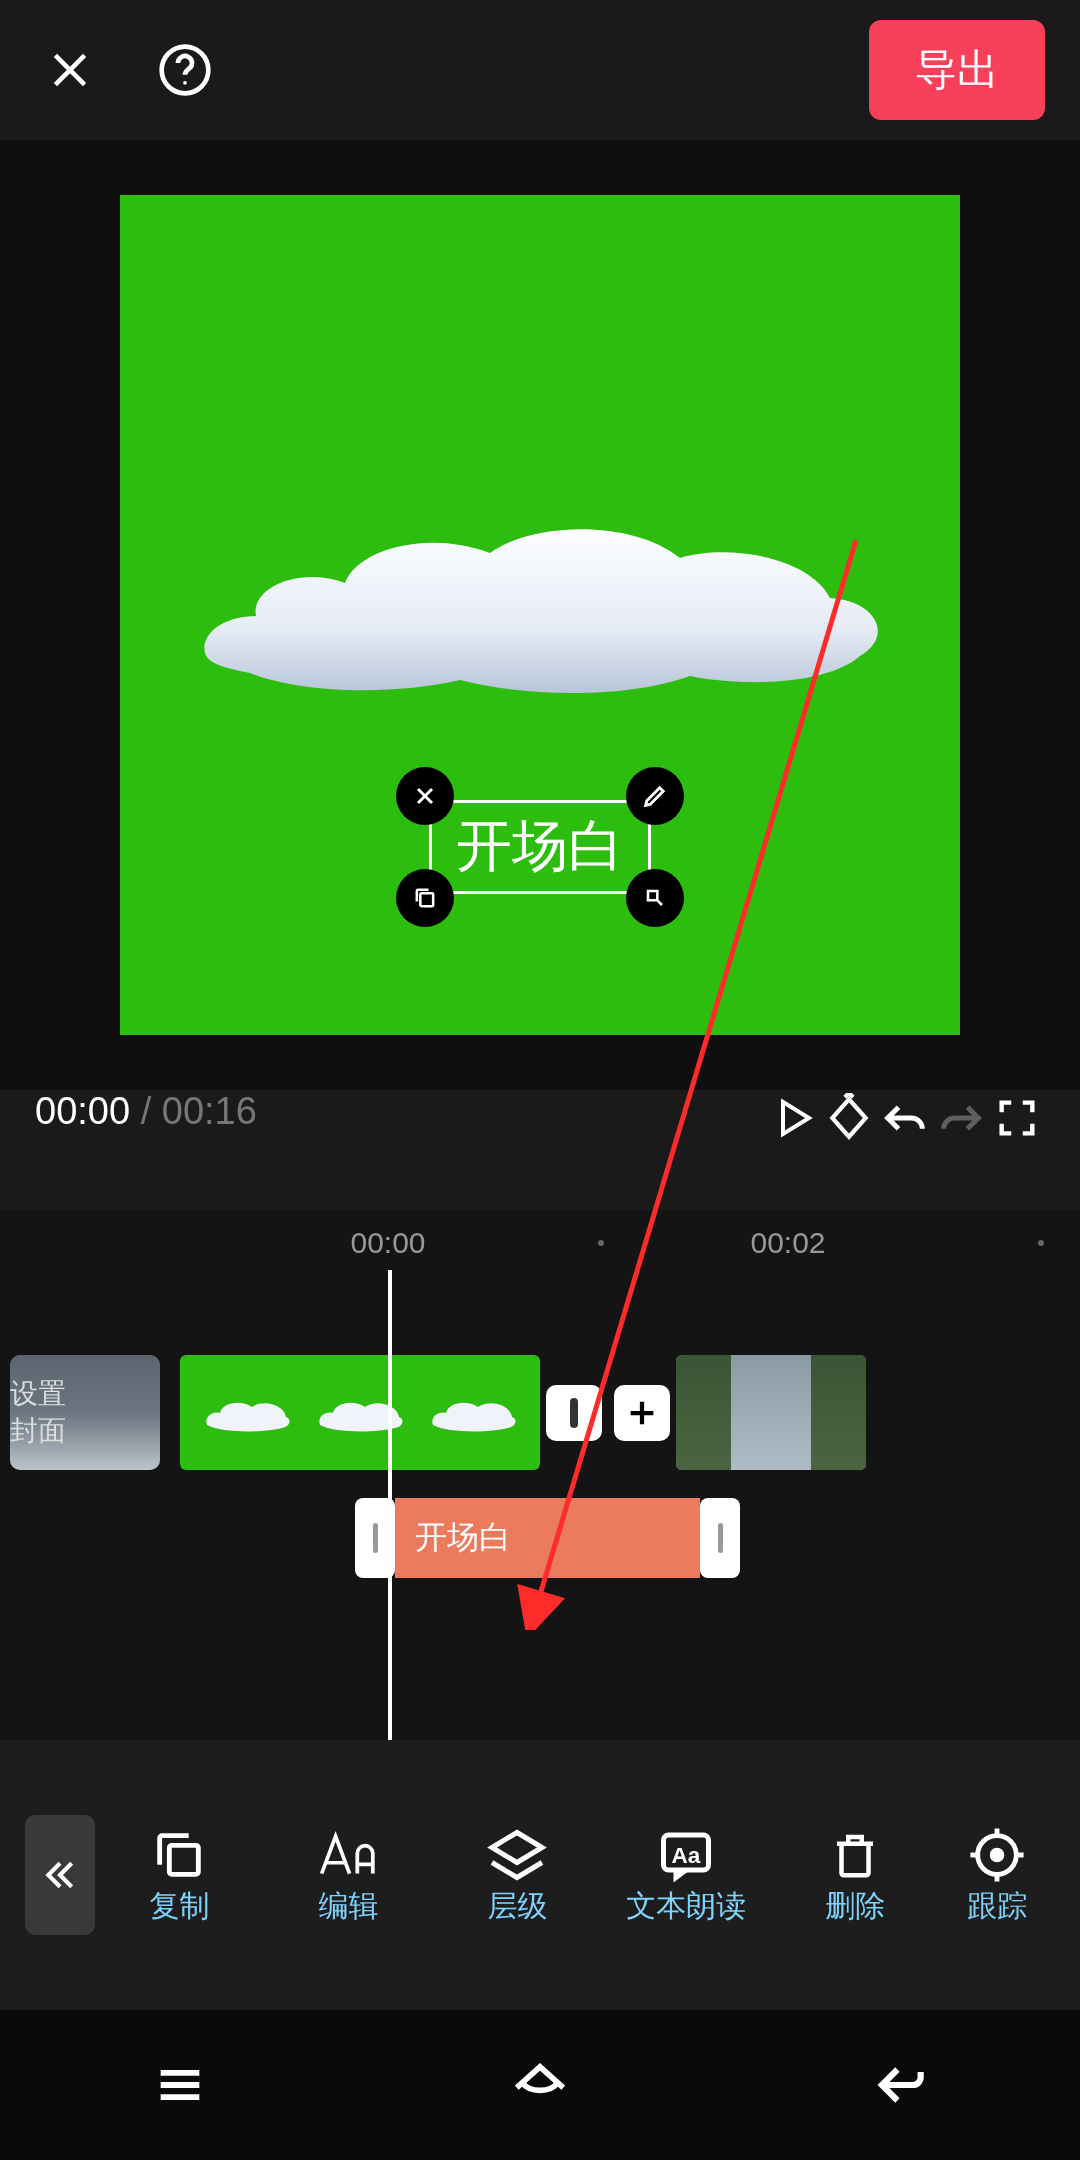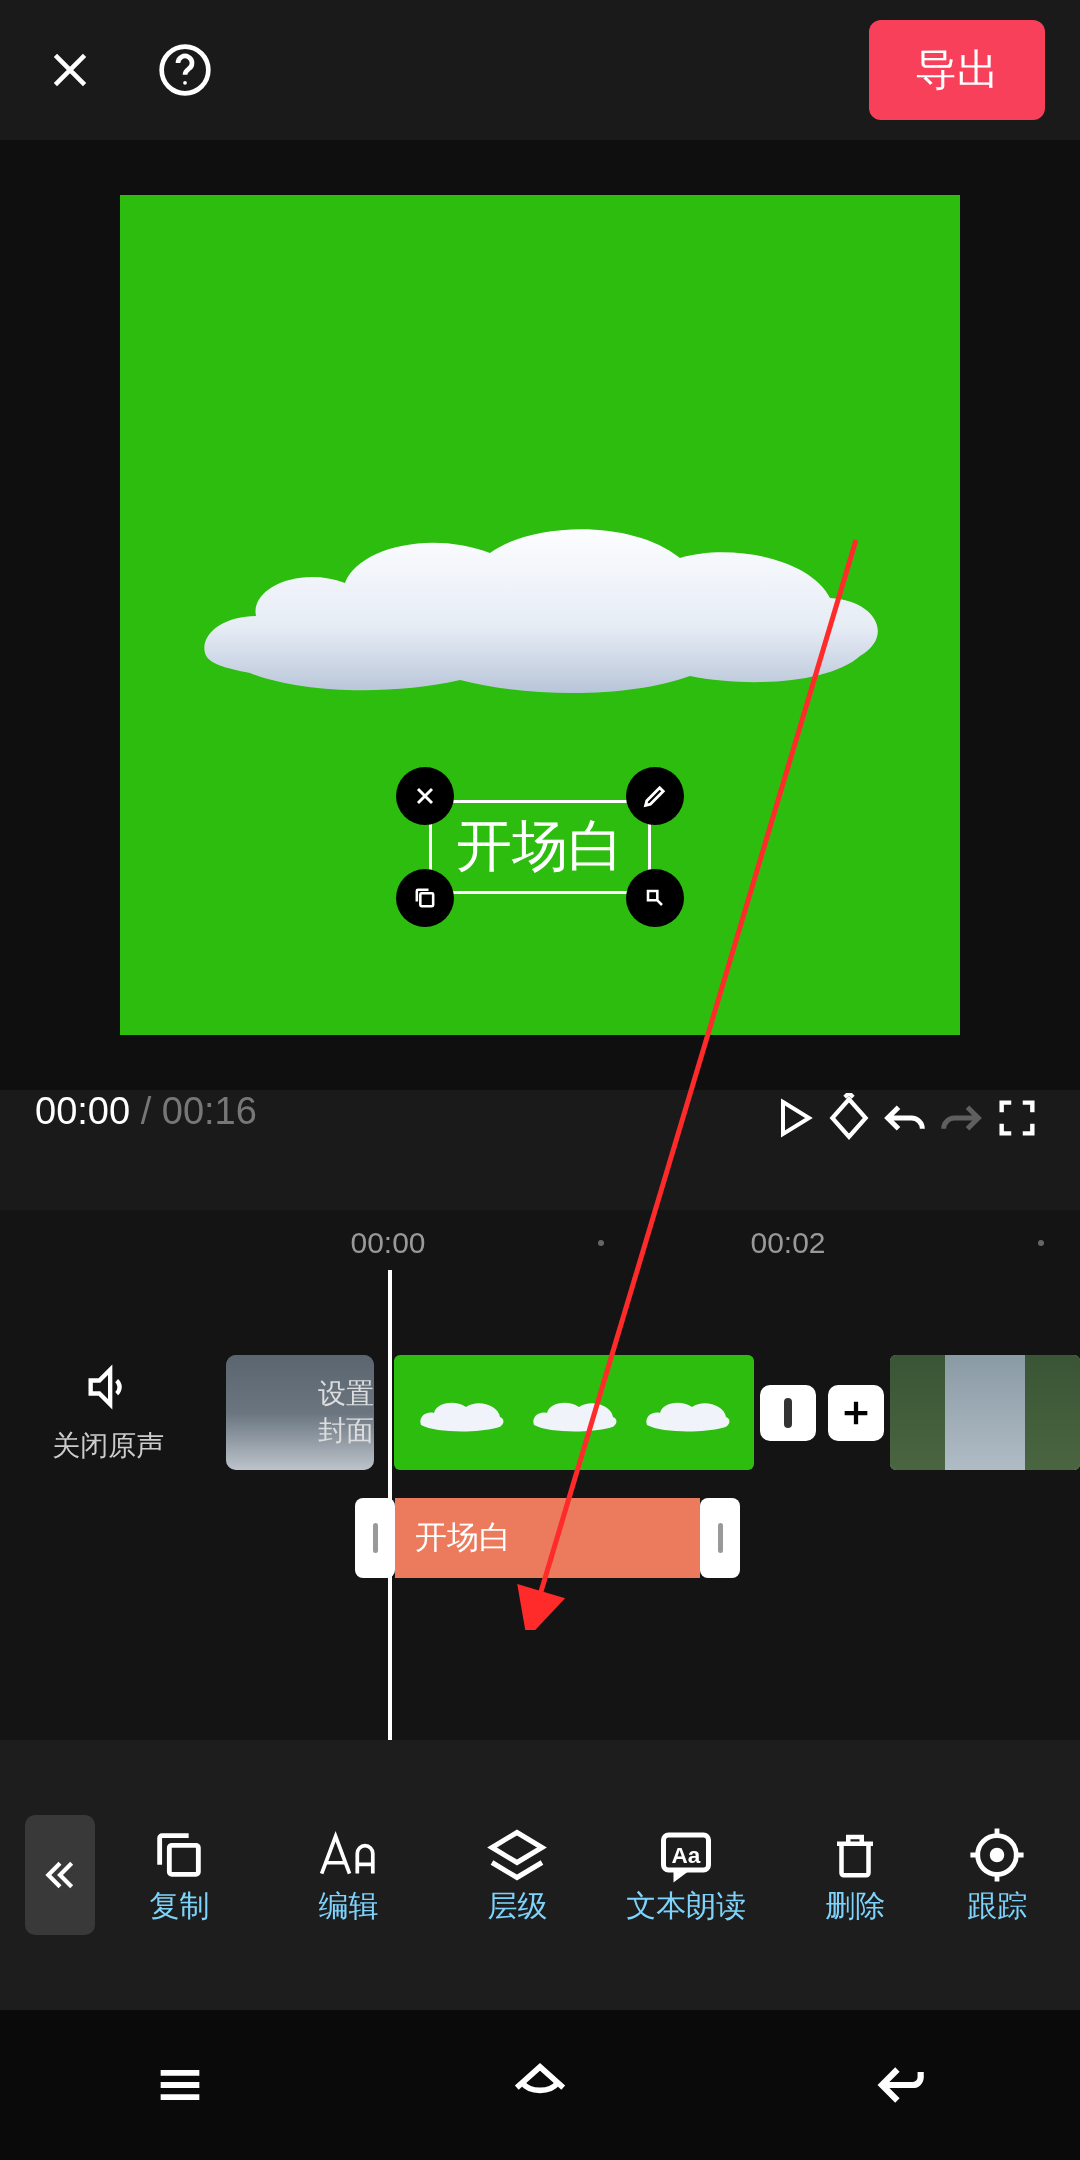--- a/index.html
+++ b/index.html
@@ -36,21 +36,21 @@
 .rmark{position:absolute;top:16px;transform:translateX(-50%)}
 .rdot{position:absolute;top:30px;width:6px;height:6px;border-radius:50%;background:#666}
 
 
 .timeline{flex:1;background:#141414;position:relative}
 .playhead{position:absolute;top:0;bottom:0;width:4px;background:#fff;left:388px;z-index:40}
 .tracks{padding-top:80px}
 .row{height:125px;display:flex;align-items:center;margin-bottom:15px}
 .mute-area{width:220px;display:flex;flex-direction:column;align-items:center;gap:10px}
 .mute-label{font-size:28px;color:#ccc}
-.cover-thumb{width:150px;height:115px;margin-left:10px;background:#4a5560;border-radius:10px;display:flex;flex-direction:column;align-items:flex-end;justify-content:center;font-size:28px;color:#ddd;line-height:1.3;position:relative;overflow:hidden}
+.cover-thumb{width:150px;height:115px;margin-left:10px;background:#4a5560;border-radius:10px;display:flex;flex-direction:column;align-items:flex-start;justify-content:center;font-size:28px;color:#ddd;line-height:1.3;position:relative;overflow:hidden}
 .cover-bg{position:absolute;inset:0;background:linear-gradient(180deg,#5a6570 0%,#6a7580 50%,#bcc3ca 100%)}
 .cover-txt{position:relative;z-index:1}
 .vtrack{margin-left:20px;display:flex;align-items:center;height:115px}
 .vclip1{width:360px;height:115px;background:#2dbd0f;border-radius:6px;display:flex;align-items:center;justify-content:space-around;padding:0 10px}
 .mini-cloud{width:90px;height:40px}
 .vsep{width:56px;height:56px;background:#fff;border-radius:10px;margin:0 6px;display:flex;align-items:center;justify-content:center;color:#000}
 .vclip2{width:190px;height:115px;background:linear-gradient(180deg,#8a9aa5 0%,#b0bcc5 100%);border-radius:6px;position:relative;overflow:hidden}
 .tree{position:absolute;width:55px;height:115px;background:linear-gradient(180deg,#3a5535 0%,#4a6540 100%)}
 .row2{height:95px;display:flex;align-items:center;padding-left:355px}
 .txtclip{display:flex;align-items:center;height:80px}
@@ -188,27 +188,20 @@
       <defs>
           <marker id="ah" markerWidth="12" markerHeight="12" refX="6" refY="6" orient="auto">
             <path d="M1 1 L11 6 L1 11 Z" fill="#ff2b2b"></path>
           </marker>
         </defs>
       <line x1="340" y1="10" x2="18" y2="1085" stroke="#ff2b2b" stroke-width="5" marker-end="url(#ah)"></line>
     </svg>
 
     <div class="tracks">
       <div class="row">
-        <div class="mute-area">
-          <div><svg width="52" height="52" viewBox="0 0 24 24" fill="none" stroke="#fff" stroke-width="2">
-                <path d="M4 9 V15 H8 L13 20 V4 L8 9 Z"></path>
-                <path d="M16 9 a4 4 0 0 1 0 6"></path>
-              </svg></div>
-          <div class="mute-label">关闭原声</div>
-        </div>
         <div class="cover-thumb">
           <div class="cover-bg"></div>
           <div class="cover-txt">设置</div>
           <div class="cover-txt">封面</div>
         </div>
         <div class="vtrack">
           <div class="vclip1">
             <svg class="mini-cloud" viewBox="0 0 90 40">
                 <path fill="#f0f4fa" d="M5 32 C2 24 10 18 18 20 C20 10 38 6 50 14 C62 6 82 12 84 24 C90 26 88 34 80 35 C60 40 20 40 5 32 Z"></path>
               </svg>

